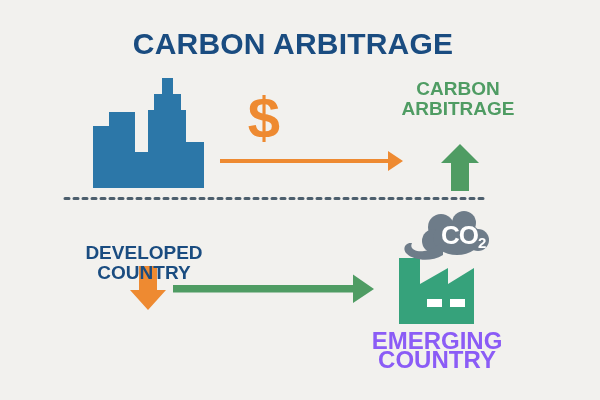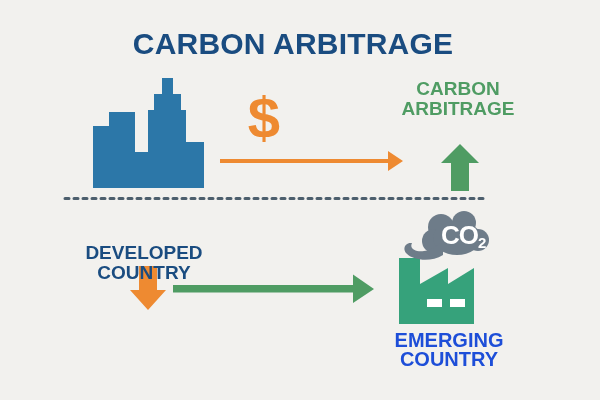--- a/index.html
+++ b/index.html
@@ -15,21 +15,21 @@
     left:293px;top:29px;font-size:30px;line-height:30px;
     letter-spacing:.2px;color:#1a4c80;
   }
   .project{
     left:458px;top:79px;font-size:19px;line-height:20px;color:#4f9c63;
   }
   .developed{
     left:144px;top:215px;font-size:19px;line-height:19.5px;color:#1a4c80;margin-top:28px;
   }
   .emerging{
-    left:449px;top:331px;font-size:20px;line-height:19px;color:#1d4ed8;
+    left:437px;top:331px;font-size:24px;line-height:19px;color:#8b5cf6;
   }
   .dollar{
     position:absolute;left:264px;top:118px;transform:translate(-50%,-50%);
     font-size:58px;font-weight:bold;color:#ee8a31;line-height:1;
   }
   svg.layer{position:absolute;left:0;top:0;}
 </style>
 </head>
 <body>
 

